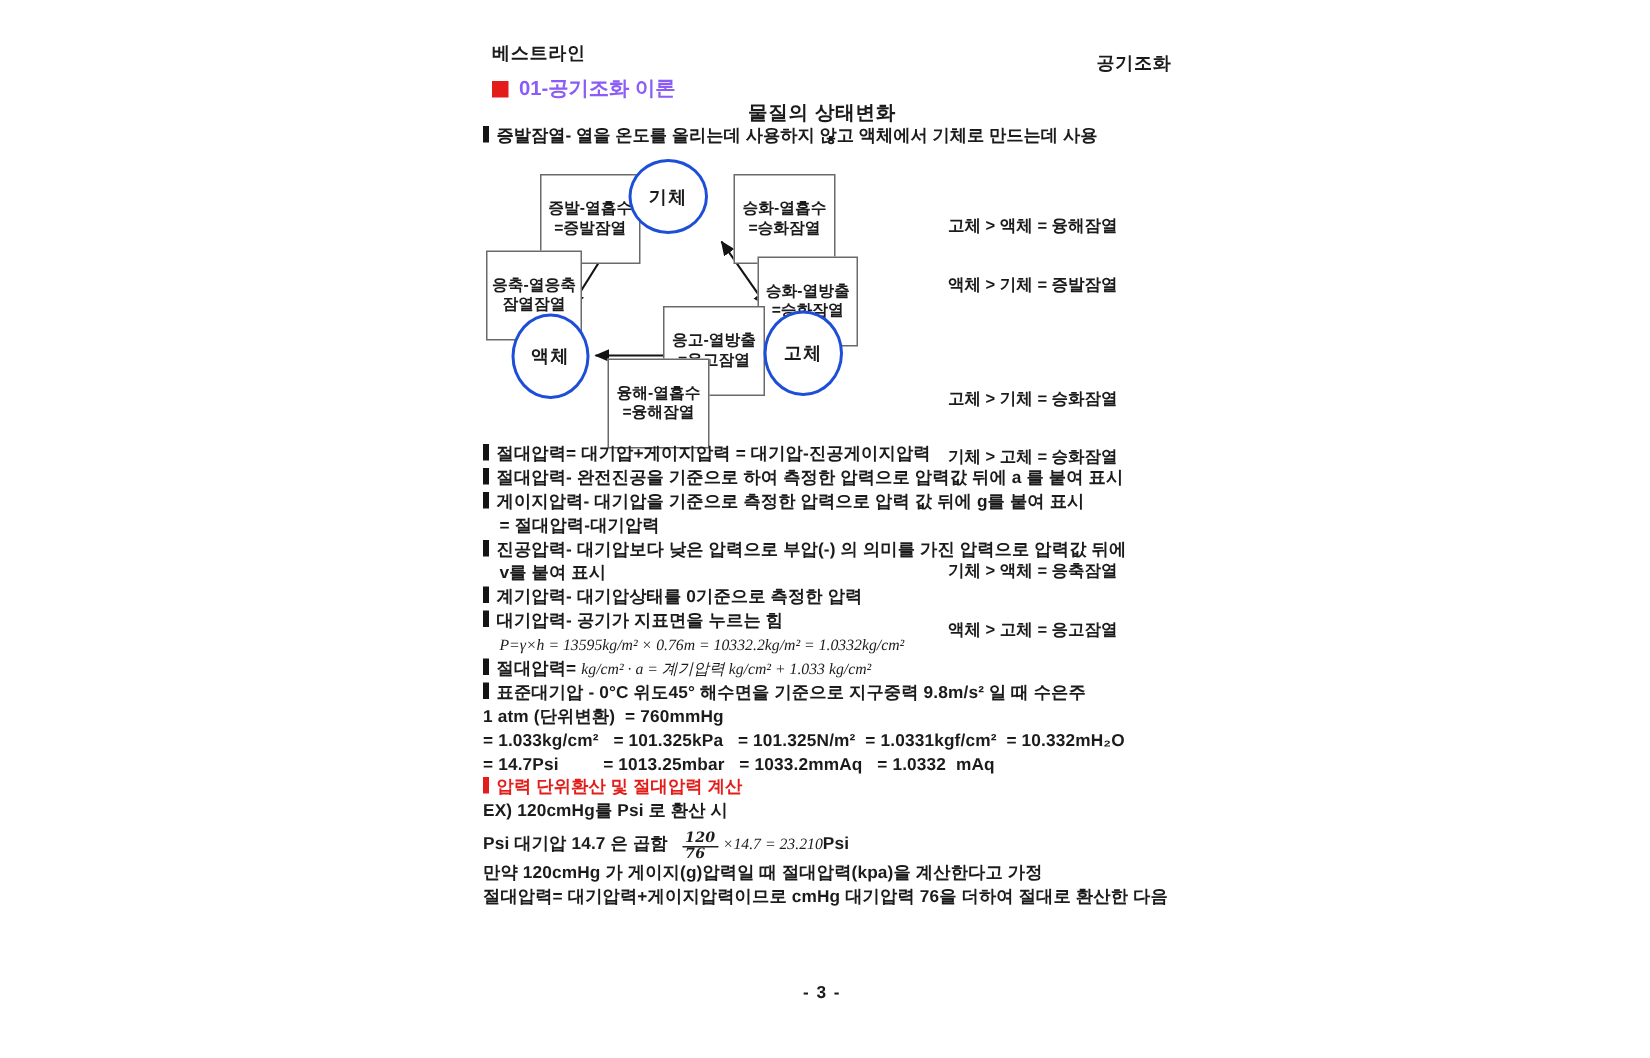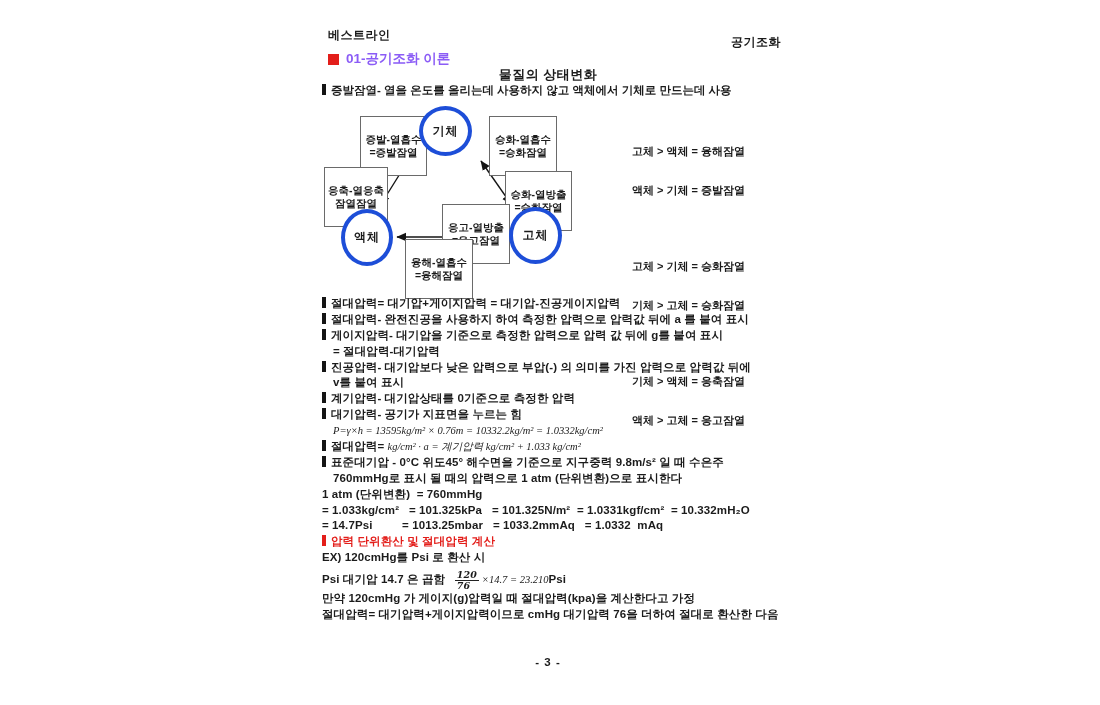--- a/index.html
+++ b/index.html
@@ -16,21 +16,21 @@
   .subtitle { position:absolute; left:328px; top:66px; width:440px; text-align:center; font-size:13px; font-weight:700; letter-spacing:.5px; }
 
   .intro { position:absolute; left:322px; top:83px; font-size:11.5px; font-weight:600; white-space:pre-wrap; }
 
   .bmark { display:inline-block; width:4px; height:11px; background:#141414; margin-right:5px; vertical-align:-1px; }
   .bmark.red { background:#e31e1a; }
 
   
   .diagram { position:absolute; left:320px; top:103px; width:310px; height:180px; }
   .diagram svg { position:absolute; left:0; top:0; }
-  .circle { position:absolute; border:4px solid #1d4ed8; border-radius:50%; background:#fff;
+  .circle { position:absolute; border:2px solid #1d4ed8; border-radius:50%; background:#fff;
             display:flex; align-items:center; justify-content:center; font-size:12px; font-weight:700; letter-spacing:1px; }
   .dbox { position:absolute; border:1px solid #6a6a6a; background:#fff; text-align:center;
           font-size:10.5px; font-weight:600; line-height:13px; padding:16px 3px; }
 
   .legend { position:absolute; left:632px; top:120px; font-size:11px; font-weight:600; white-space:pre-wrap; }
   .legend .lline { height:15px; line-height:15px; }
   .legend .lgap { height:13px; }
 
   
   .bodyblock { position:absolute; left:322px; top:296px; width:470px; }
@@ -115,31 +115,30 @@
     <div class="lgap"></div>
     <div class="lline">고체 &gt; 기체 = 승화잠열</div>
     <div class="lline">기체 &gt; 고체 = 승화잠열</div>
     <div class="lgap"></div>
     <div class="lline">기체 &gt; 액체 = 응축잠열</div>
     <div class="lline">액체 &gt; 고체 = 응고잠열</div>
   </div>
 
   <div class="bodyblock">
     <div class="bodyline"><span class="bmark"></span><span>절대압력= 대기압+게이지압력 = 대기압-진공게이지압력</span></div>
-    <div class="bodyline"><span class="bmark"></span><span>절대압력- 완전진공을 사용하지 하여 측정한 압력으로 압력값 뒤에 a 를 붙여 표시</span></div>
+    <div class="bodyline"><span class="bmark"></span><span>절대압력- 완전진공을 기준으로 하여 측정한 압력으로 압력값 뒤에 a 를 붙여 표시</span></div>
     <div class="bodyline"><span class="bmark"></span><span>게이지압력- 대기압을 기준으로 측정한 압력으로 압력 값 뒤에 g를 붙여 표시</span></div>
     <div class="bodyline indent"><span>= 절대압력-대기압력</span></div>
     <div class="bodyline"><span class="bmark"></span><span>진공압력- 대기압보다 낮은 압력으로 부압(-) 의 의미를 가진 압력으로 압력값 뒤에</span></div>
     <div class="bodyline indent"><span>v를 붙여 표시</span></div>
     <div class="bodyline"><span class="bmark"></span><span>계기압력- 대기압상태를 0기준으로 측정한 압력</span></div>
     <div class="bodyline"><span class="bmark"></span><span>대기압력- 공기가 지표면을 누르는 힘</span></div>
     <div class="bodyline indent"><span class="math">P=γ×h = 13595kg/m² × 0.76m = 10332.2kg/m² = 1.0332kg/cm²</span></div>
     <div class="bodyline"><span class="bmark"></span><span>절대압력= </span><span class="math">kg/cm² · a = 계기압력 kg/cm² + 1.033 kg/cm²</span></div>
     <div class="bodyline"><span class="bmark"></span><span>표준대기압 - 0°C 위도45° 해수면을 기준으로 지구중력 9.8m/s² 일 때 수은주</span></div>
-    <div class="bodyline indent"><span>760mmHg로 표시 될 때의 압력으로 1 atm (단위변환)으로 표시한다</span></div>
     <div class="bodyline"><span>1 atm (단위변환)  = 760mmHg</span></div>
     <div class="bodyline"><span>= 1.033kg/cm²   = 101.325kPa   = 101.325N/m²  = 1.0331kgf/cm²  = 10.332mH₂O</span></div>
     <div class="bodyline"><span>= 14.7Psi         = 1013.25mbar   = 1033.2mmAq   = 1.0332  mAq</span></div>
     <div class="bodyline redline"><span class="bmark red"></span><span>압력 단위환산 및 절대압력 계산</span></div>
     <div class="bodyline"><span>EX) 120cmHg를 Psi 로 환산 시</span></div>
     <div class="bodyline psi-line"><span>Psi 대기압 14.7 은 곱함  </span><span class="frac"><span class="num">120</span><span class="den">76</span></span><span class="math">×14.7 = 23.210</span><span>Psi</span></div>
     <div class="bodyline"><span>만약 120cmHg 가 게이지(g)압력일 때 절대압력(kpa)을 계산한다고 가정</span></div>
     <div class="bodyline"><span>절대압력= 대기압력+게이지압력이므로 cmHg 대기압력 76을 더하여 절대로 환산한 다음</span></div>
   </div>
 

